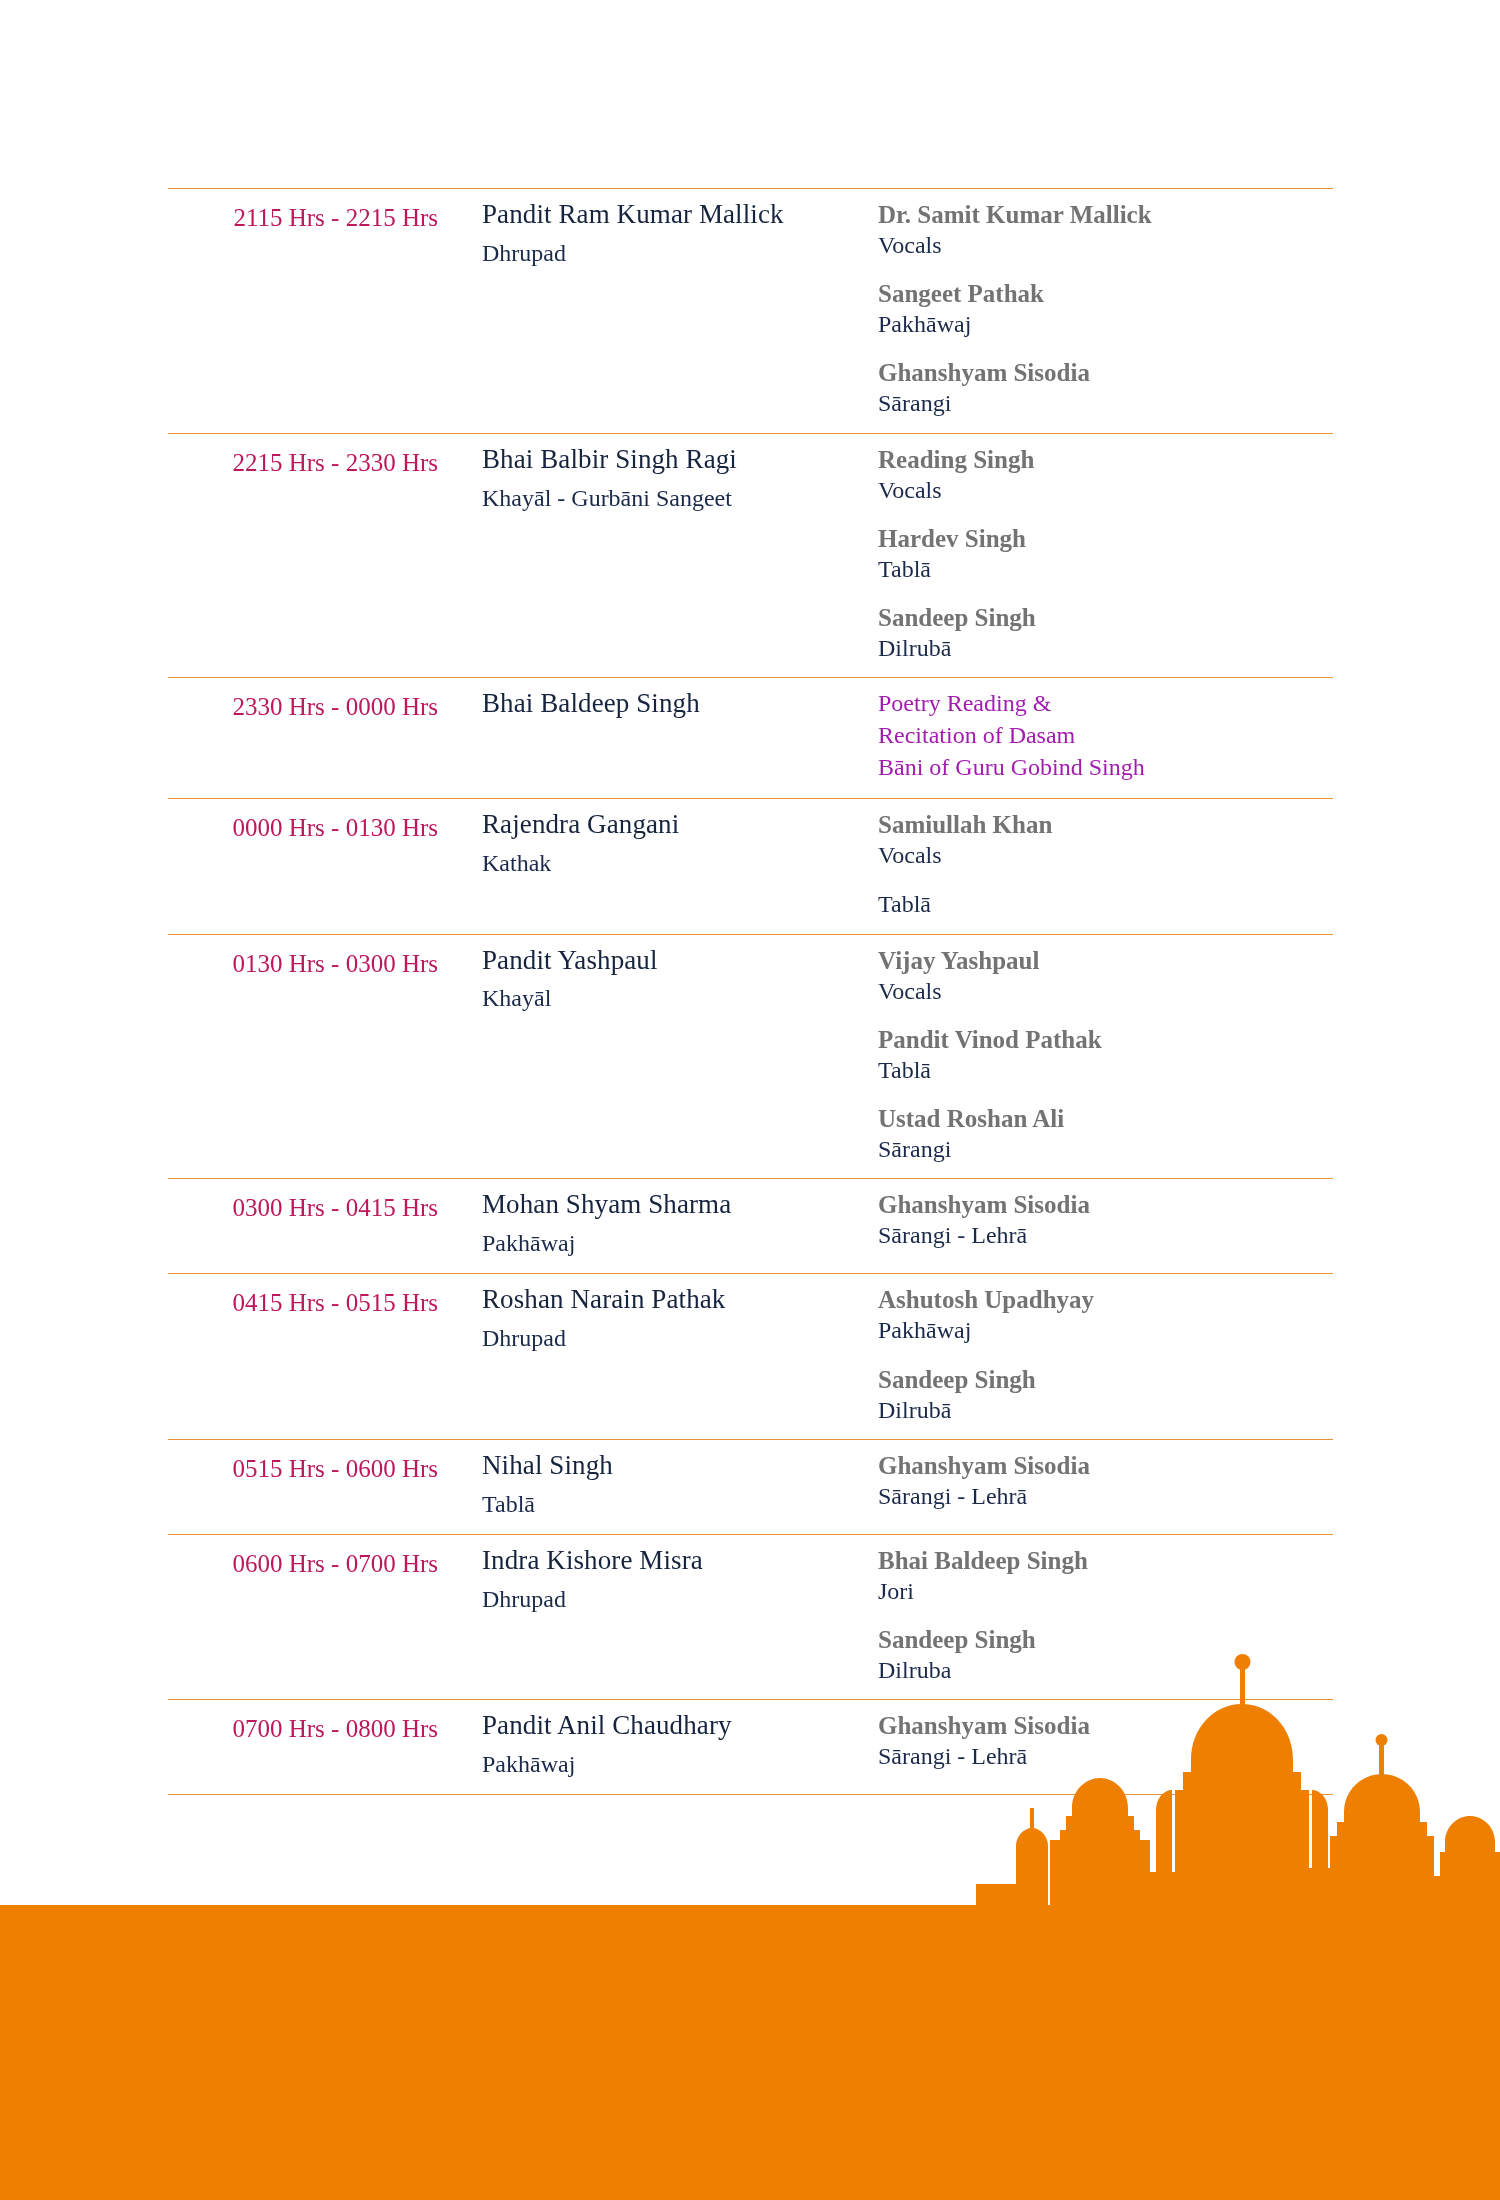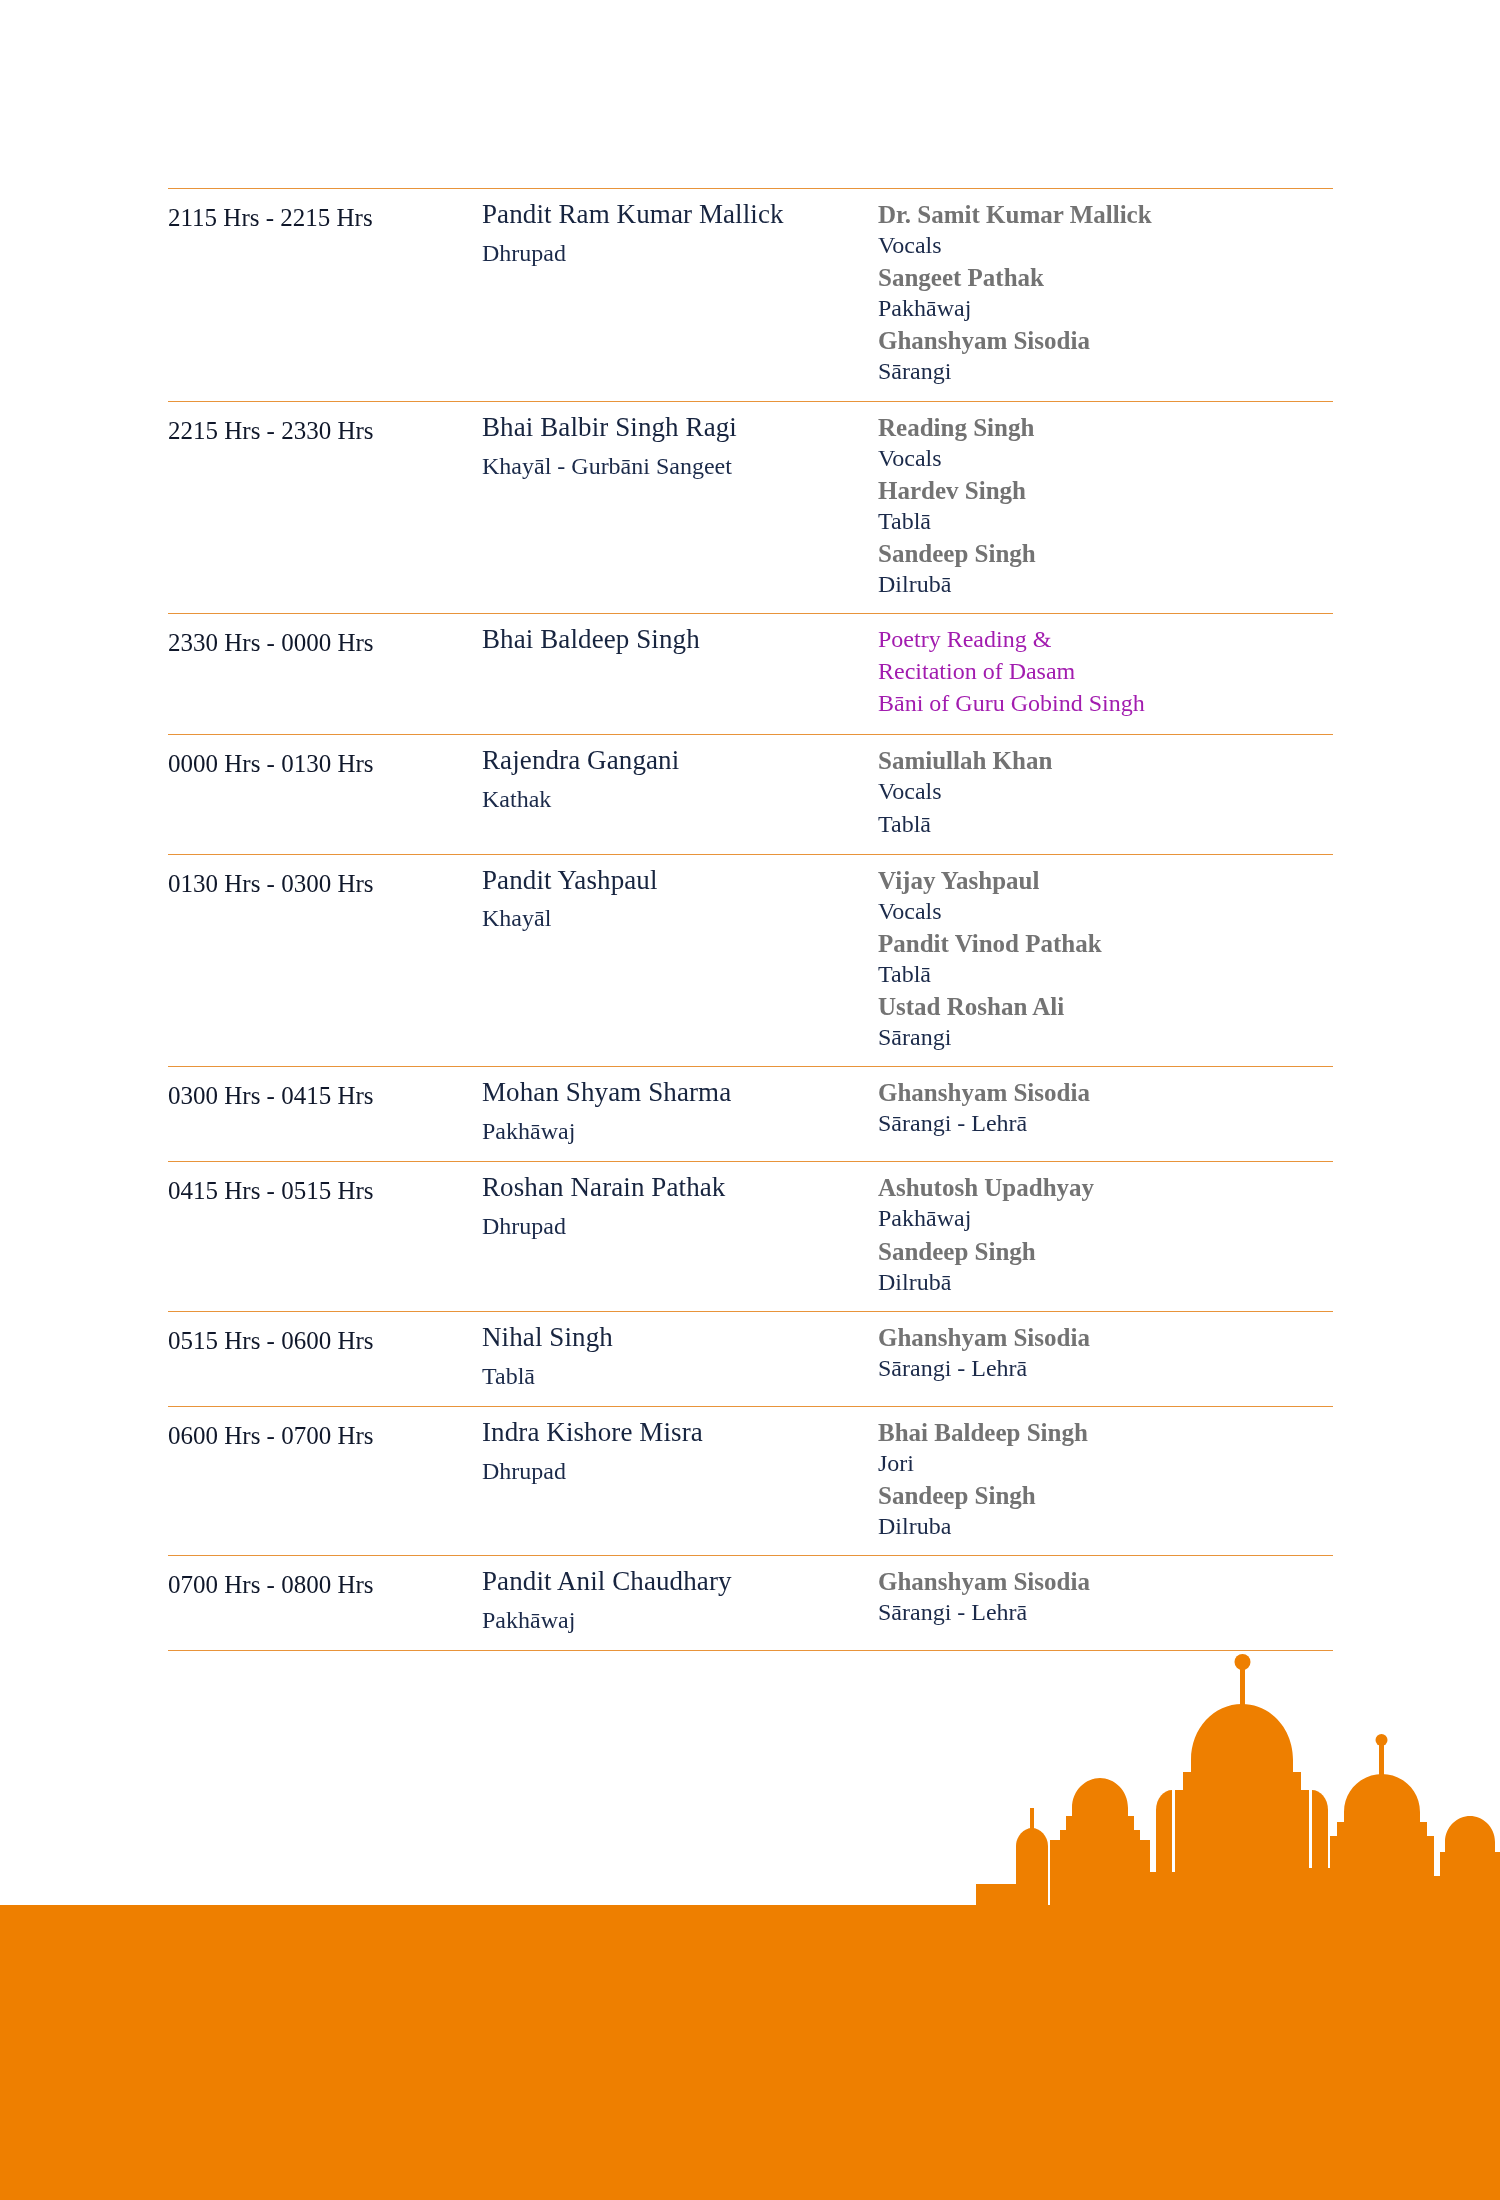--- a/index.html
+++ b/index.html
@@ -31,24 +31,25 @@
     padding-top: 10px;
     padding-bottom: 14px;
   }
   .row.last {
     border-bottom: 1.6px solid #e8943a;
   }
 
   .col-time {
     width: 270px;
     flex: 0 0 270px;
+    text-align: right;
     padding-right: 18px;
     font-size: 25px;
     line-height: 1.28;
-    color: #0f172a;
+    color: #be185d;
     padding-top: 3px;
   }
 
   .col-artist {
     width: 410px;
     flex: 0 0 410px;
     padding-left: 26px;
     box-sizing: border-box;
   }
 
@@ -82,21 +83,21 @@
   .acc-role {
     font-size: 24px;
     line-height: 1.26;
     color: #1b2a4a;
   }
   .acc-plain {
     font-size: 24px;
     line-height: 1.33;
     color: #a21caf;
   }
-  .acc-block + .acc-block { margin-top: 3px; }
+  .acc-block + .acc-block { margin-top: 19px; }
 
   
   #footer-art {
     position: absolute;
     left: 0;
     bottom: 0;
     width: 1500px;
     height: 560px;
     pointer-events: none;
   }

